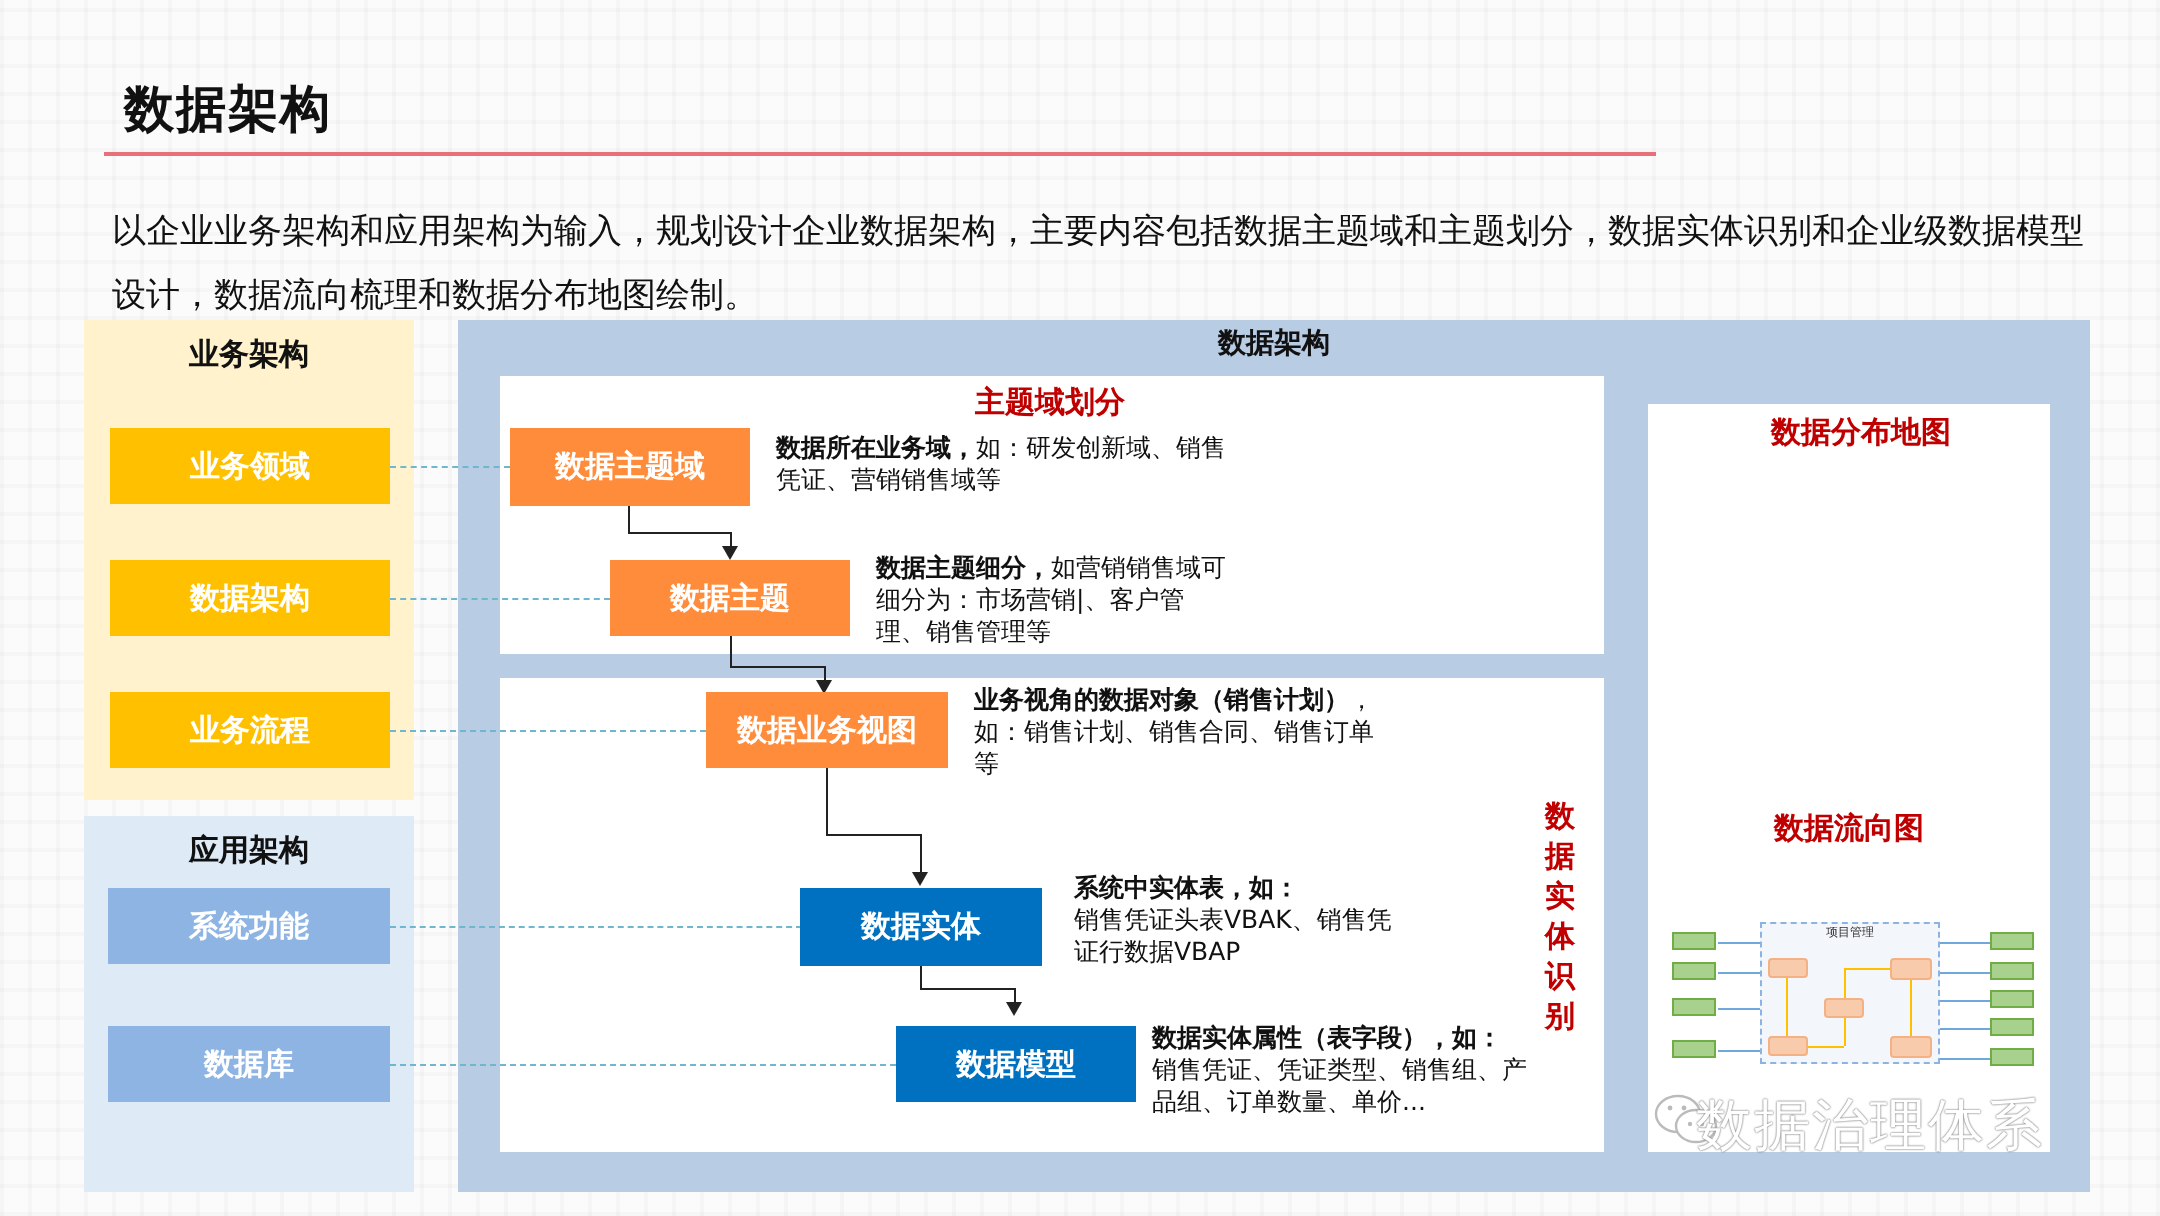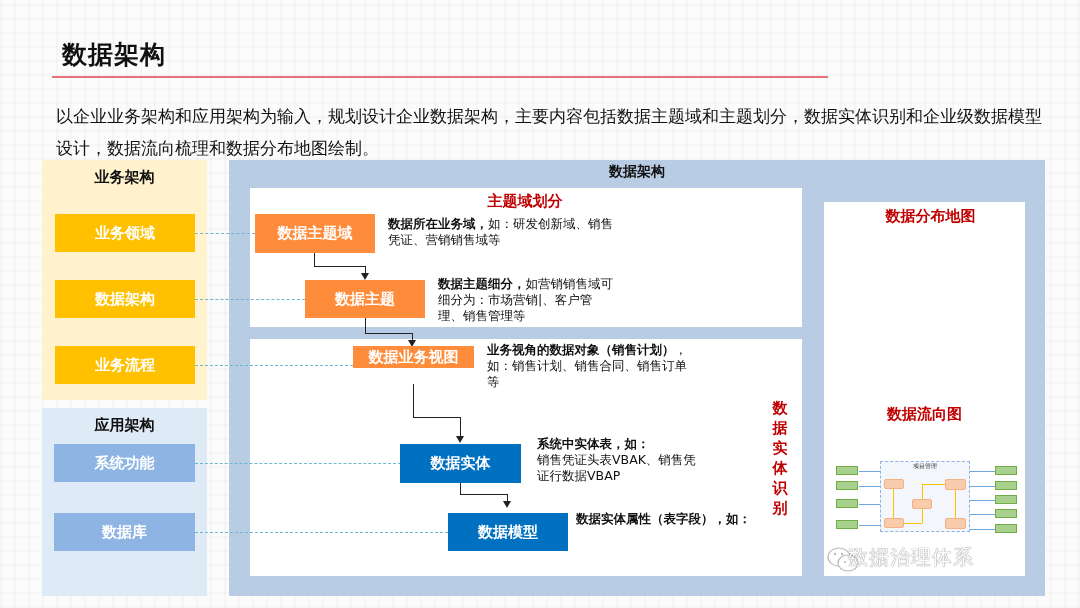--- a/index.html
+++ b/index.html
@@ -47,21 +47,21 @@
 
   .vert-red { color: #c00000; font-weight: bold; font-size: 15px; line-height: 20px; width: 20px; text-align: center; }
 
   
   .mini-frame { border: 1px dashed #8db3e2; background: #f3f6fb; }
   .mini-green { background: #a9d18e; border: 1px solid #70ad47; height: 9px; width: 22px; }
   .mini-peach { background: #f8cbad; border: 1px solid #f4b183; border-radius: 2px; }
   .mini-line-b { height: 1px; background: #6fa8dc; }
   .mini-line-y { background: #ffc000; }
 
-  .watermark { left: 848px; top: 544px; font-size: 20px; color: #fff; letter-spacing: 1px; text-shadow: 0 0 1px #888, 0 0 1px #888; font-weight: normal; }
+  .watermark { left: 848px; top: 544px; font-size: 28px; color: #fff; letter-spacing: 1px; text-shadow: 0 0 1px #888, 0 0 1px #888; font-weight: normal; }
   .wechat-icon { left: 826px; top: 545px; width: 36px; height: 30px; }
 </style>
 </head>
 <body>
 
 <div class="abs page-title">数据架构</div>
 <div class="abs title-rule"></div>
 <div class="abs intro">以企业业务架构和应用架构为输入，规划设计企业数据架构，主要内容包括数据主题域和主题划分，数据实体识别和企业级数据模型设计，数据流向梳理和数据分布地图绘制。</div>
 
 <div class="abs biz-panel">
@@ -149,21 +149,21 @@
 <div class="abs orange-box" style="left:305px; top:280px; width:120px; height:38px;">数据主题</div>
 <div class="abs desc" style="left:438px; top:276px; width:175px;">
   <b>数据主题细分，</b><span>如营销销售域可细分为：市场营销|、客户管理、销售管理等</span>
 </div>
 
 <div class="abs line" style="left:365px; top:318px; width:1px; height:15px;"></div>
 <div class="abs line" style="left:365px; top:333px; width:48px; height:1px;"></div>
 <div class="abs line" style="left:412px; top:333px; width:1px; height:8px;"></div>
 <div class="abs arrow-down" style="left:408px; top:340px;"></div>
 
-<div class="abs orange-box" style="left:353px; top:346px; width:121px; height:22px;">数据业务视图</div>
+<div class="abs orange-box" style="left:353px; top:346px; width:121px; height:38px;">数据业务视图</div>
 <div class="abs desc" style="left:487px; top:342px; width:205px;">
   <b>业务视角的数据对象（销售计划）</b><span>，如：销售计划、销售合同、销售订单等</span>
 </div>
 
 <div class="abs line" style="left:413px; top:384px; width:1px; height:34px;"></div>
 <div class="abs line" style="left:413px; top:417px; width:48px; height:1px;"></div>
 <div class="abs line" style="left:460px; top:417px; width:1px; height:19px;"></div>
 <div class="abs arrow-down" style="left:456px; top:436px;"></div>
 
 <div class="abs blue-box" style="left:400px; top:444px; width:121px; height:39px;">数据实体</div>
@@ -171,21 +171,21 @@
   <b>系统中实体表，如：</b><br><span>销售凭证头表VBAK、销售凭证行数据VBAP</span>
 </div>
 
 <div class="abs line" style="left:460px; top:483px; width:1px; height:12px;"></div>
 <div class="abs line" style="left:460px; top:494px; width:48px; height:1px;"></div>
 <div class="abs line" style="left:507px; top:494px; width:1px; height:7px;"></div>
 <div class="abs arrow-down" style="left:503px; top:501px;"></div>
 
 <div class="abs blue-box" style="left:448px; top:513px; width:120px; height:38px;">数据模型</div>
 <div class="abs desc" style="left:576px; top:511px; width:190px;">
-  <b>数据实体属性（表字段），如：</b><br>
+  <b>数据实体属性（表字段），如：</b><br><span>销售凭证、凭证类型、销售组、产品组、订单数量、单价...</span>
 </div>
 
 <div class="abs vert-red" style="left:770px; top:398px;">
   <div>数</div>
   <div>据</div>
   <div>实</div>
   <div>体</div>
   <div>识</div>
   <div>别</div>
 </div>

